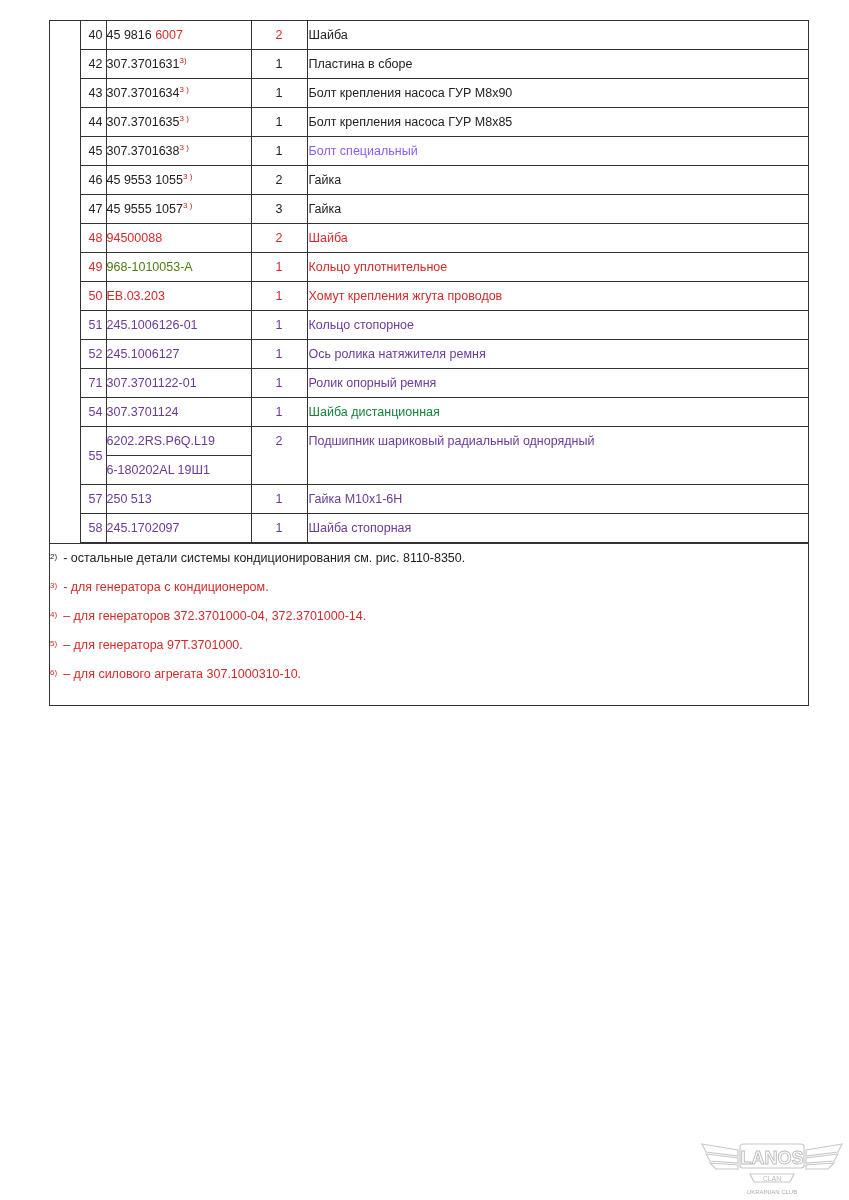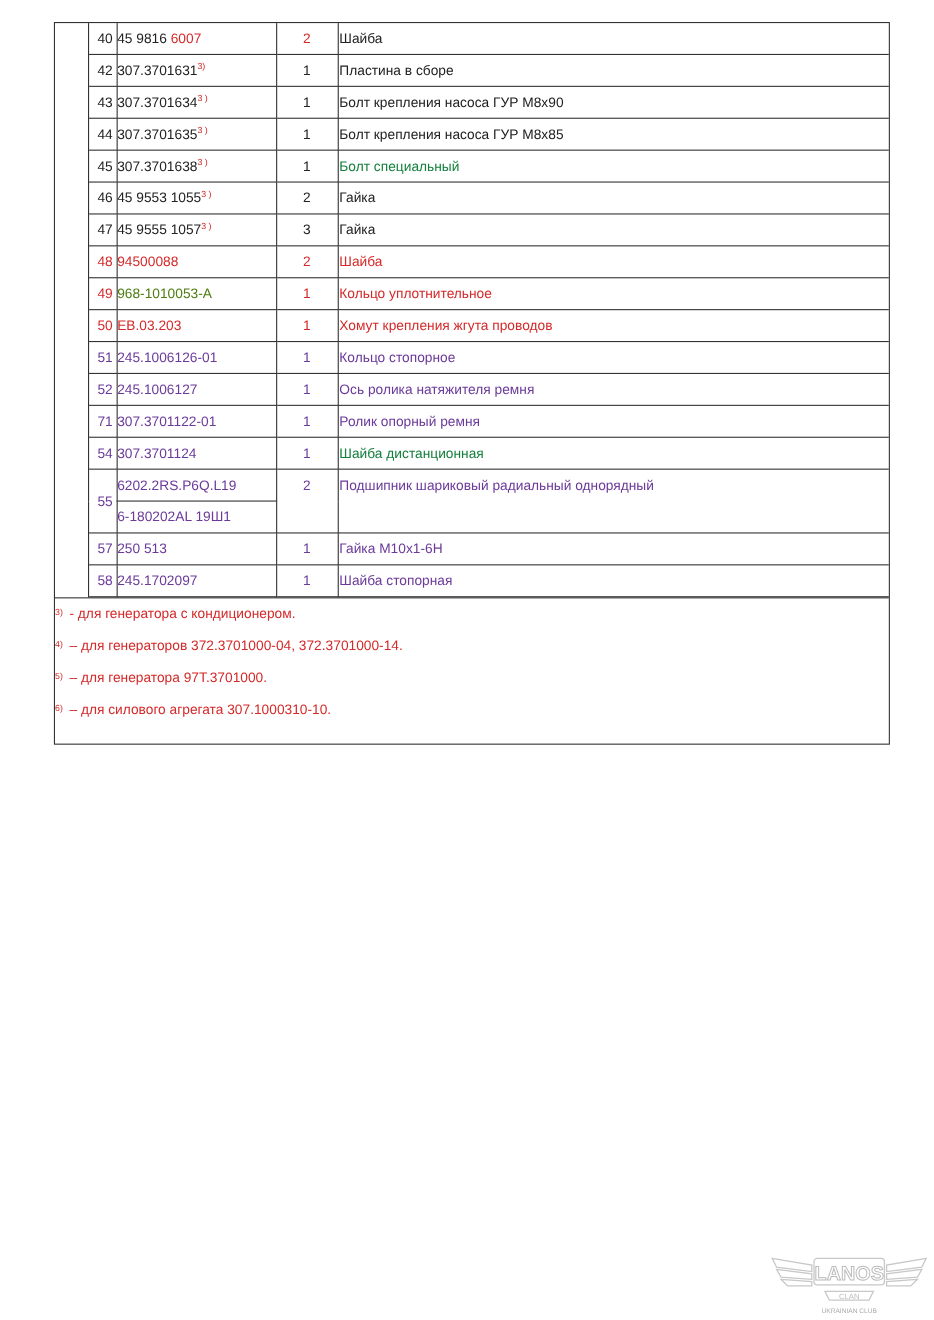--- a/index.html
+++ b/index.html
@@ -56,21 +56,21 @@
         <tr>
           <td class="num" style="color:#222222">44</td>
           <td class="part" style="color:#222222"><span>307.3701635</span><sup>3 )</sup></td>
           <td class="qty" style="color:#222222">1</td>
           <td class="desc" style="color:#222222">Болт крепления насоса ГУР М8х85</td>
         </tr>
         <tr>
           <td class="num" style="color:#222222">45</td>
           <td class="part" style="color:#222222"><span>307.3701638</span><sup>3 )</sup></td>
           <td class="qty" style="color:#222222">1</td>
-          <td class="desc" style="color:#15803d">Болт специальный</td>
+          <td class="desc" style="color:#8b5cf6">Болт специальный</td>
         </tr>
         <tr>
           <td class="num" style="color:#222222">46</td>
           <td class="part" style="color:#222222"><span>45 9553 1055</span><sup>3 )</sup></td>
           <td class="qty" style="color:#222222">2</td>
           <td class="desc" style="color:#222222">Гайка</td>
         </tr>
         <tr>
           <td class="num" style="color:#222222">47</td>
           <td class="part" style="color:#222222"><span>45 9555 1057</span><sup>3 )</sup></td>
@@ -136,20 +136,21 @@
         </tr>
         <tr>
           <td class="num" style="color:#6b3a9a">58</td>
           <td class="part" style="color:#6b3a9a"><span>245.1702097</span></td>
           <td class="qty" style="color:#6b3a9a">1</td>
           <td class="desc" style="color:#6b3a9a">Шайба стопорная</td>
         </tr>
       </tbody>
   </table>
   <div class="notes" id="notes-box">
+      <div class="note" style="color:#222222"><sup>2)</sup><span>- остальные детали системы кондиционирования см. рис. 8110-8350.</span></div>
       <div class="note" style="color:#d42a2a"><sup>3)</sup><span>- для генератора с кондиционером.</span></div>
       <div class="note" style="color:#d42a2a"><sup>4)</sup><span>– для генераторов 372.3701000-04, 372.3701000-14.</span></div>
       <div class="note" style="color:#d42a2a"><sup>5)</sup><span>– для генератора 97Т.3701000.</span></div>
       <div class="note" style="color:#d42a2a"><sup>6)</sup><span>– для силового агрегата 307.1000310-10.</span></div>
     </div>
 </div>
 
 <svg class="logo" viewBox="0 0 148 62">
   <g fill="none" stroke="#c8c8c8" stroke-width="1.2">
     <path d="M4 8 L40 14 L40 20 L8 16 Z"></path>

